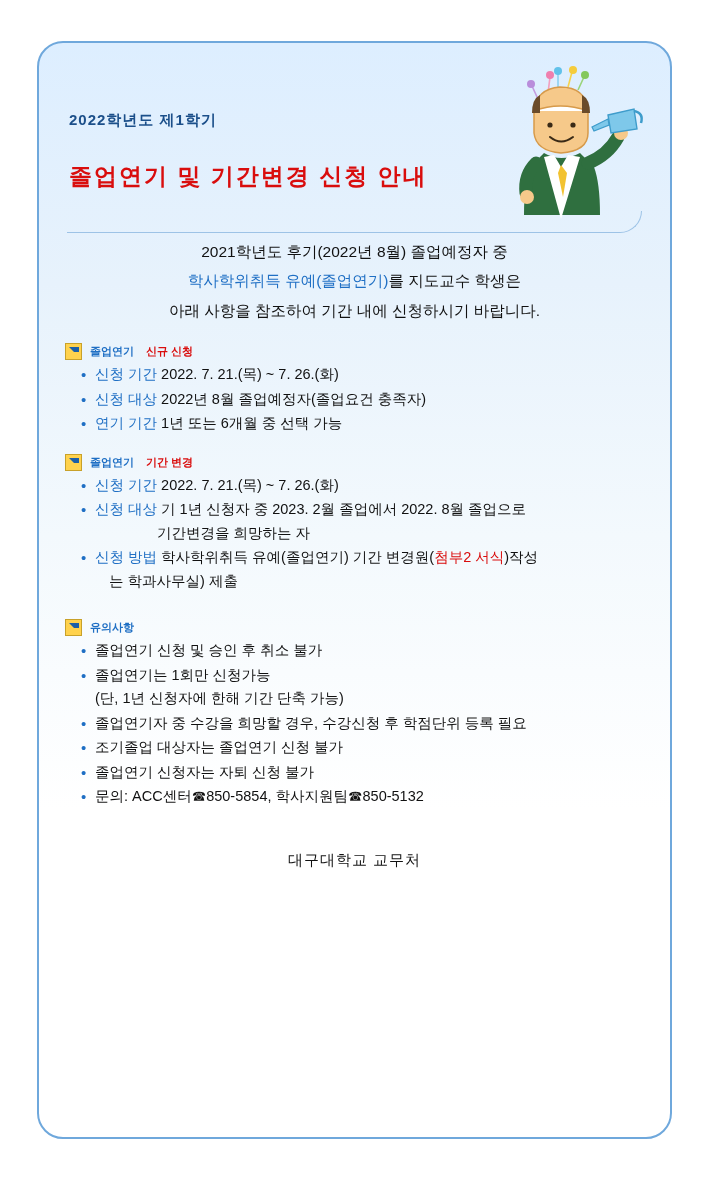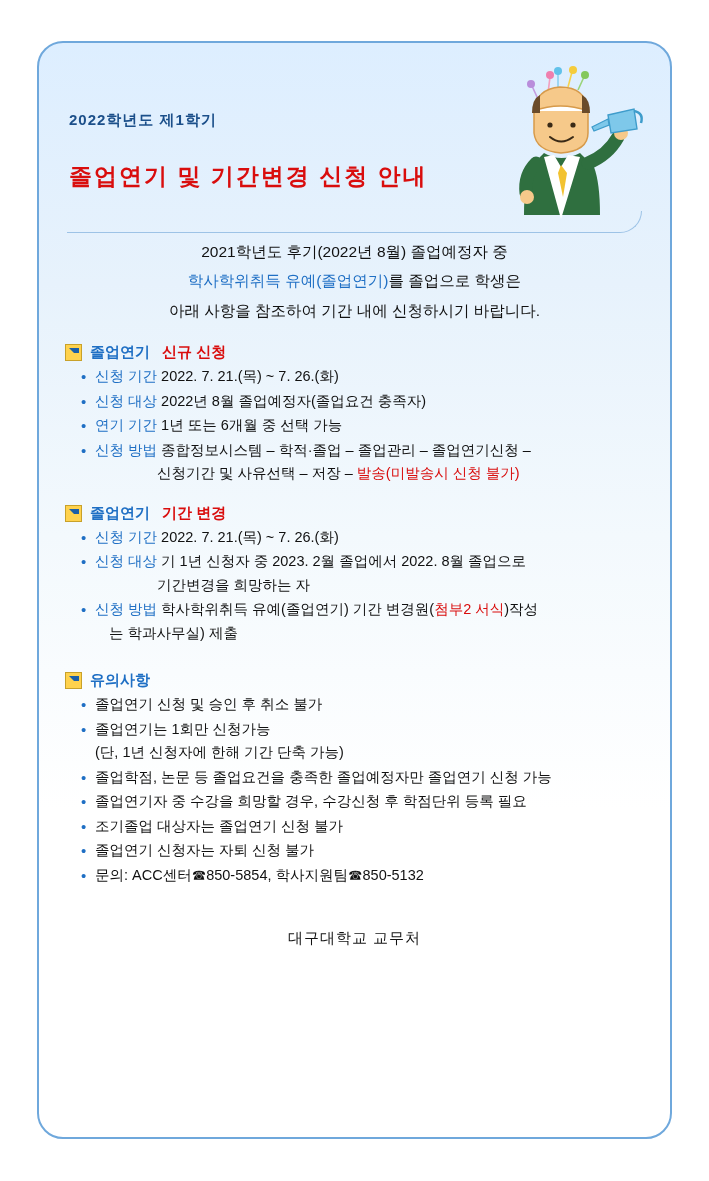--- a/index.html
+++ b/index.html
@@ -83,21 +83,21 @@
 
   
   .section {
     margin: 18px 0 0 0;
     padding: 0 26px 0 26px;
   }
   .sec-head {
     display: flex;
     align-items: center;
     gap: 8px;
-    font-size: 15px;
+    font-size: 11px;
     margin-bottom: 3px;
   }
   .sec-head .arrow-icon {
     display: inline-block;
     width: 15px;
     height: 15px;
     background: #ffd24d;
     border: 1px solid #c8a12a;
     position: relative;
     flex: 0 0 auto;
@@ -199,21 +199,21 @@
       <path d="M146 52 q10 2 7 12" stroke="#3e9ccb" stroke-width="2.5" fill="none"></path>
 
       <path d="M48 104 Q36 116 38 134" stroke="#2f6f3f" stroke-width="13" fill="none" stroke-linecap="round"></path>
       <circle cx="39" cy="138" r="7" fill="#f6c98a"></circle>
     </svg>
   </div>
 
   <div class="intro">
     <div>2021학년도 후기(2022년 8월) 졸업예정자 중</div>
     <div>
-      <span class="hl-blue">학사학위취득 유예(졸업연기)</span><span>를 졸업으로 학생은</span>
+      <span class="hl-blue">학사학위취득 유예(졸업연기)</span><span>를 지도교수 학생은</span>
     </div>
     <div>아래 사항을 참조하여 기간 내에 신청하시기 바랍니다.</div>
   </div>
 
   <div class="section">
     <div class="sec-head">
       <span class="arrow-icon"></span>
       <span class="sec-title-blue">졸업연기</span>
       <span class="sec-title-red">신규 신청</span>
     </div>
@@ -223,28 +223,20 @@
         <span>2022. 7. 21.(목) ~ 7. 26.(화)</span>
       </li>
       <li>
         <span class="blue-l">신청 대상</span>
         <span>2022년 8월 졸업예정자(졸업요건 충족자)</span>
       </li>
       <li>
         <span class="blue-l">연기 기간</span>
         <span>1년 또는 6개월 중 선택 가능</span>
       </li>
-      <li>
-        <span class="blue-l">신청 방법</span>
-        <span>종합정보시스템 – 학적·졸업 – 졸업관리 – 졸업연기신청 –</span>
-        <span class="indent-1">
-          <span>신청기간 및 사유선택 – 저장 –</span>
-          <span class="red-l">발송(미발송시 신청 불가)</span>
-        </span>
-      </li>
     </ul>
   </div>
 
   <div class="section">
     <div class="sec-head">
       <span class="arrow-icon"></span>
       <span class="sec-title-blue">졸업연기</span>
       <span class="sec-title-red">기간 변경</span>
     </div>
     <ul class="bullets">
@@ -269,21 +261,20 @@
     <div class="sec-head">
       <span class="arrow-icon"></span>
       <span class="sec-title-blue">유의사항</span>
     </div>
     <ul class="bullets">
       <li>졸업연기 신청 및 승인 후 취소 불가</li>
       <li>
         <span>졸업연기는 1회만 신청가능</span>
         <span class="indent-2" style="padding-left:0;">(단, 1년 신청자에 한해 기간 단축 가능)</span>
       </li>
-      <li>졸업학점, 논문 등 졸업요건을 충족한 졸업예정자만 졸업연기 신청 가능</li>
       <li>졸업연기자 중 수강을 희망할 경우, 수강신청 후 학점단위 등록 필요</li>
       <li>조기졸업 대상자는 졸업연기 신청 불가</li>
       <li>졸업연기 신청자는 자퇴 신청 불가</li>
       <li>문의: ACC센터☎850-5854, 학사지원팀☎850-5132</li>
     </ul>
   </div>
 
   <div class="footer">대구대학교 교무처</div>
 </div>
 

